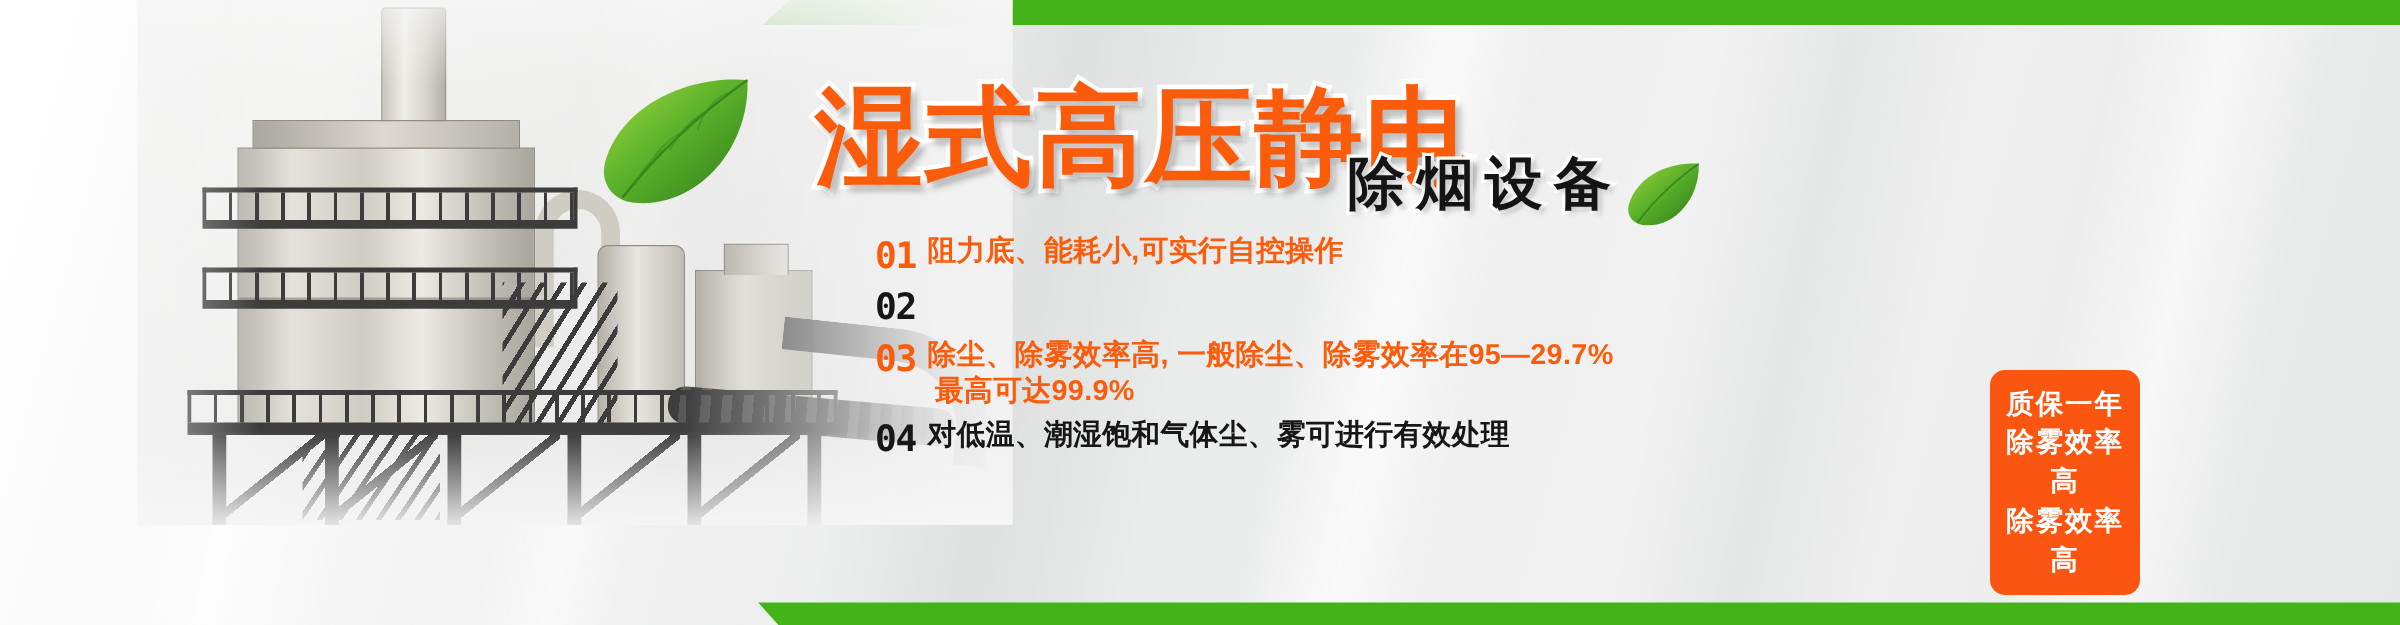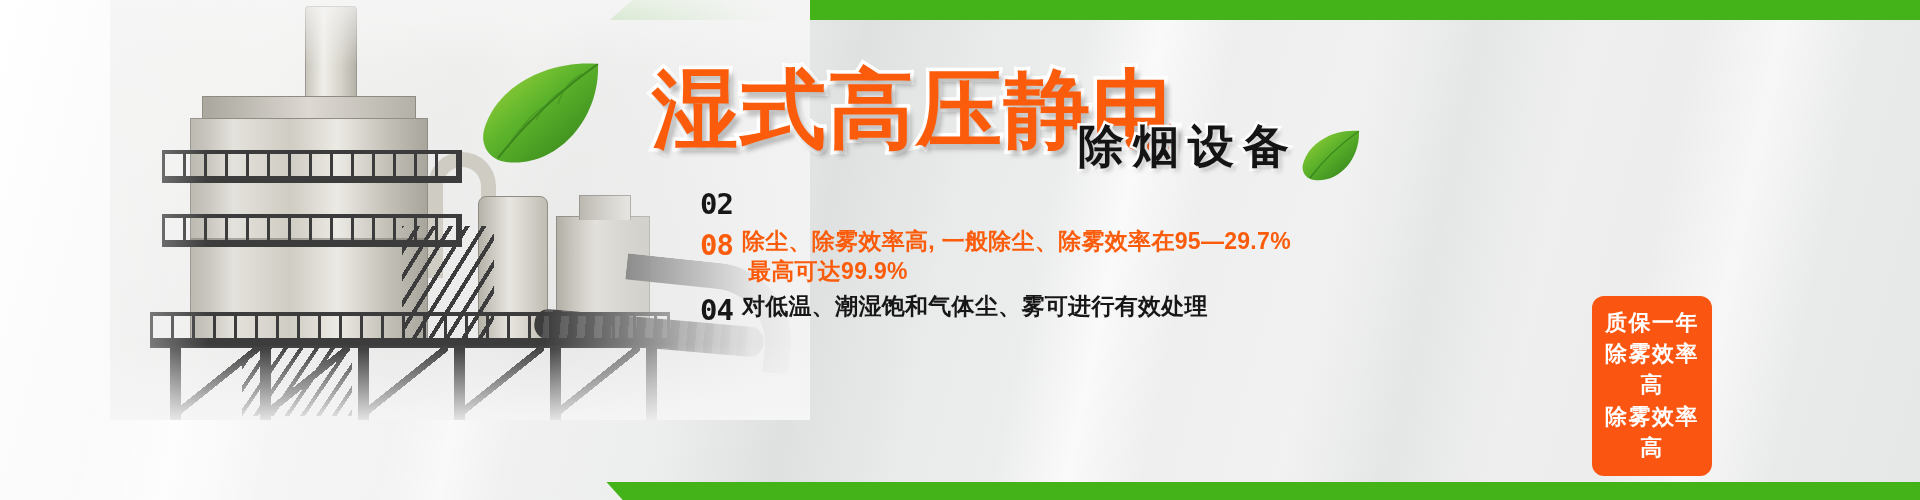--- a/index.html
+++ b/index.html
@@ -269,27 +269,33 @@
     </defs>
     <path d="M59,3 C34,1 9,14 3,36 C1,44 6,51 14,52 C39,55 60,31 59,3 Z" fill="url(#lg2)"></path>
     <path d="M59,3 C42,15 24,31 10,50" stroke="#2b6d15" stroke-width="1.4" fill="none" opacity=".6"></path>
   </svg>
 
   <div class="headline">湿式高压静电</div>
   <div class="subhead">除烟设备</div>
 
   <div class="features">
 
+    <div class="feat">
+      <span class="feat-num c-orange">01</span>
+      <span class="feat-txt c-orange">
+        <span>阻力底、能耗小,可实行自控操作</span>
+      </span>
+    </div>
 
     <div class="feat">
       <span class="feat-num c-dark">02</span>
     </div>
 
     <div class="feat">
-      <span class="feat-num c-orange">08</span>
+      <span class="feat-num c-orange">03</span>
       <span class="feat-txt c-orange">
         <span>除尘、除雾效率高, 一般除尘、除雾效率在95—29.7%</span>
         <span class="l2">最高可达99.9%</span>
       </span>
     </div>
 
     <div class="feat">
       <span class="feat-num c-dark">04</span>
       <span class="feat-txt c-dark">
         <span>对低温、潮湿饱和气体尘、雾可进行有效处理</span>

